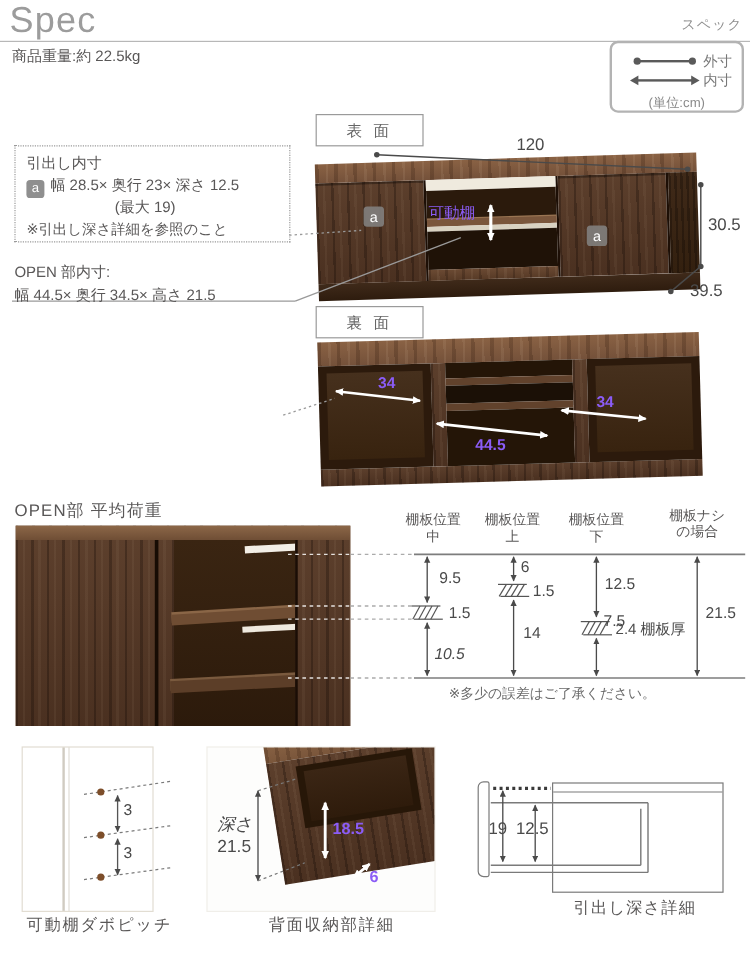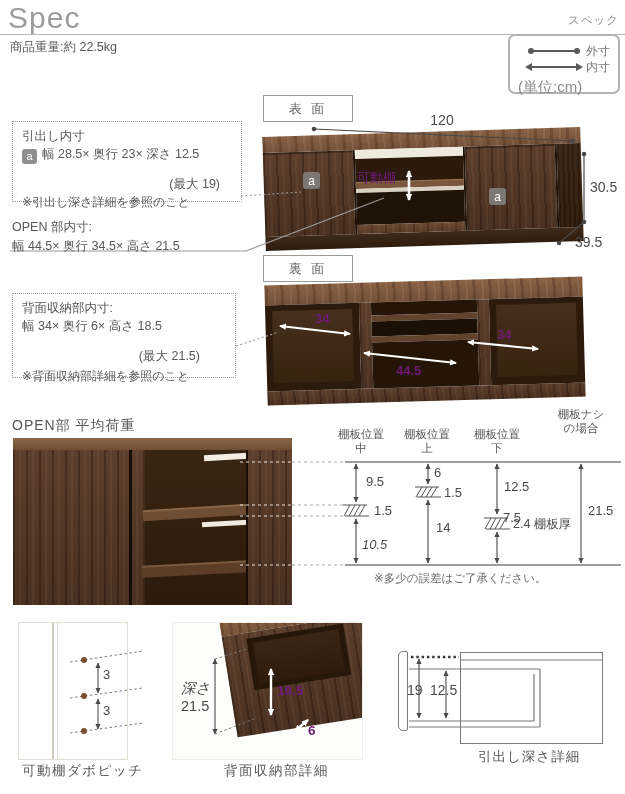--- a/index.html
+++ b/index.html
@@ -13,27 +13,27 @@
   
   .legend{position:absolute;left:508px;top:34px;width:112px;height:60px;border:2px solid #b3b3b3;border-radius:7px;
           box-sizing:border-box;padding:7px 8px 0 8px;font-size:12px;color:#777;}
   .lg-row{display:flex;align-items:center;justify-content:flex-end;gap:7px;height:16px;}
   .lg-line{position:relative;width:50px;height:2px;background:#5a5a5a;}
   .lg-line.dots::before,.lg-line.dots::after{content:"";position:absolute;top:-2px;width:6px;height:6px;border-radius:50%;background:#5a5a5a;}
   .lg-line.dots::before{left:-1px;}.lg-line.dots::after{right:-1px;}
   .lg-line.arrs::before,.lg-line.arrs::after{content:"";position:absolute;top:-3px;width:0;height:0;border-top:4px solid transparent;border-bottom:4px solid transparent;}
   .lg-line.arrs::before{left:-4px;border-right:7px solid #5a5a5a;}
   .lg-line.arrs::after{right:-4px;border-left:7px solid #5a5a5a;}
-  .lg-unit{font-size:15px;color:#8a8a8a;margin-top:3px;}
+  .lg-unit{text-align:center;font-size:11px;color:#8a8a8a;margin-top:3px;}
   
   .tab{position:absolute;width:88px;height:25px;border:1px solid #9a9a9a;background:#fff;z-index:10;
        display:flex;align-items:center;justify-content:center;font-size:13px;color:#666;letter-spacing:3px;}
   
   .dotbox{position:absolute;border:1px dotted #9a9a9a;box-sizing:border-box;padding:6px 9px;font-size:12.5px;line-height:1.42;color:#595757;z-index:10;background:rgba(255,255,255,.0);}
-  .dotbox .rt{text-align:right;margin-top:12px;}
+  .dotbox .rt{text-align:center;}
   .badge-inline{display:inline-flex;width:15px;height:15px;background:#8f8f8f;color:#fff;border-radius:3px;
        align-items:center;justify-content:center;font-size:11px;vertical-align:-2px;margin-right:5px;}
   .open-dims{position:absolute;left:12px;top:218px;font-size:12.5px;line-height:1.5;color:#595757;z-index:10;}
   
   .photo{position:absolute;z-index:1;}
   .wood-top{background:repeating-linear-gradient(90deg,rgba(40,18,6,.22) 0 3px,rgba(0,0,0,0) 3px 9px,rgba(255,230,200,.08) 9px 11px,rgba(0,0,0,0) 11px 16px),linear-gradient(180deg,#8a6244,#74513a);}
   .wood-dark{background:repeating-linear-gradient(90deg,rgba(15,6,2,.28) 0 2px,rgba(0,0,0,0) 2px 6px,rgba(255,225,190,.05) 6px 8px,rgba(0,0,0,0) 8px 13px),linear-gradient(180deg,#5c3f2c,#4a3020);}
   .wood-mid{background:repeating-linear-gradient(90deg,rgba(20,8,2,.22) 0 2px,rgba(0,0,0,0) 2px 7px,rgba(255,230,200,.06) 7px 9px,rgba(0,0,0,0) 9px 14px),linear-gradient(180deg,#6b4a33,#573a26);}
   
   .front-photo{left:264px;top:132px;width:318px;height:114px;transform:rotate(-1.8deg);}
@@ -85,21 +85,21 @@
   .bs-front{position:relative;height:102px;}
   .bs-open{position:absolute;left:24px;top:6px;width:98px;height:52px;background:#271708;}
   .bs-open::after{content:"";position:absolute;left:6px;right:6px;top:5px;bottom:5px;background:linear-gradient(180deg,#3b2615,#2e1b0b);}
   
   .dd-front{position:absolute;left:398px;top:651px;width:10px;height:80px;border:1.5px solid #7a7a7a;border-radius:5px 2px 2px 5px;box-sizing:border-box;z-index:4;background:#fff;}
   .dd-cab{position:absolute;left:460px;top:652px;width:143px;height:92px;border:1.5px solid #7a7a7a;box-sizing:border-box;z-index:3;}
   
   .overlay{position:absolute;left:0;top:0;z-index:5;pointer-events:none;}
   
   .lbl{position:absolute;z-index:10;font-size:13px;color:#4a4a4a;white-space:nowrap;}
-  .lbl.w{color:#701a75;font-weight:bold;z-index:6;}
+  .lbl.w{color:#8b5cf6;font-weight:bold;z-index:6;}
   .badge{position:absolute;z-index:6;width:17px;height:17px;background:rgba(128,126,124,.92);border-radius:3px;color:#fff;
      display:flex;align-items:center;justify-content:center;font-size:12px;}
   .colhdr{position:absolute;z-index:10;width:64px;text-align:center;font-size:11.5px;line-height:1.18;color:#595757;}
   .sec-title{position:absolute;z-index:10;font-size:14px;color:#595757;letter-spacing:1px;}
   .caption{position:absolute;z-index:10;font-size:13.5px;color:#595757;letter-spacing:1.5px;}
   .note{position:absolute;z-index:10;font-size:11.5px;color:#6a6a6a;}
   .depth-block{position:absolute;left:181px;top:680px;z-index:10;font-size:14.5px;color:#4a4a4a;line-height:1.22;}
 </style>
 </head>
 <body>
@@ -134,26 +134,20 @@
     <div><span class="badge-inline">a</span><span>幅 28.5× 奥行 23× 深さ 12.5</span></div>
     <div class="rt" style="padding-right:12px;">(最大 19)</div>
     <div style="font-size:12px;">※引出し深さ詳細を参照のこと</div>
   </div>
 
   <div class="open-dims">
     <div>OPEN 部内寸:</div>
     <div>幅 44.5× 奥行 34.5× 高さ 21.5</div>
   </div>
 
-  <div class="dotbox" style="left:12px;top:293px;width:224px;height:85px;">
-    <div>背面収納部内寸:</div>
-    <div>幅 34× 奥行 6× 高さ 18.5</div>
-    <div class="rt" style="padding-right:26px;">(最大 21.5)</div>
-    <div style="font-size:12px;margin-top:3px;">※背面収納部詳細を参照のこと</div>
-  </div>
 
   <div class="photo front-photo">
     <div class="fp-top wood-top"></div>
     <div class="fp-body">
       <div class="fp-drawer wood-dark"></div>
       <div class="fp-open">
         <div class="fp-slot"></div>
         <div class="fp-cav1"></div>
         <div class="fp-shelf"></div>
         <div class="fp-slot2"></div>
@@ -357,21 +351,21 @@
     <span style="display:block;">中</span>
   </div>
   <div class="colhdr" style="left:395px;top:428px;">
     <span style="display:block;">棚板位置</span>
     <span style="display:block;">上</span>
   </div>
   <div class="colhdr" style="left:465px;top:428px;">
     <span style="display:block;">棚板位置</span>
     <span style="display:block;">下</span>
   </div>
-  <div class="colhdr" style="left:549px;top:408px;">
+  <div class="colhdr" style="left:549px;top:424px;">
     <span style="display:block;">棚板ナシ</span>
     <span style="display:block;">の場合</span>
   </div>
 
   <div class="lbl" style="left:366px;top:474px;">9.5</div>
   <div class="lbl" style="left:374px;top:503px;">1.5</div>
   <div class="lbl" style="left:362px;top:537px;font-style:italic;">10.5</div>
   <div class="lbl" style="left:434px;top:465px;">6</div>
   <div class="lbl" style="left:444px;top:485px;">1.5</div>
   <div class="lbl" style="left:436px;top:520px;">14</div>

